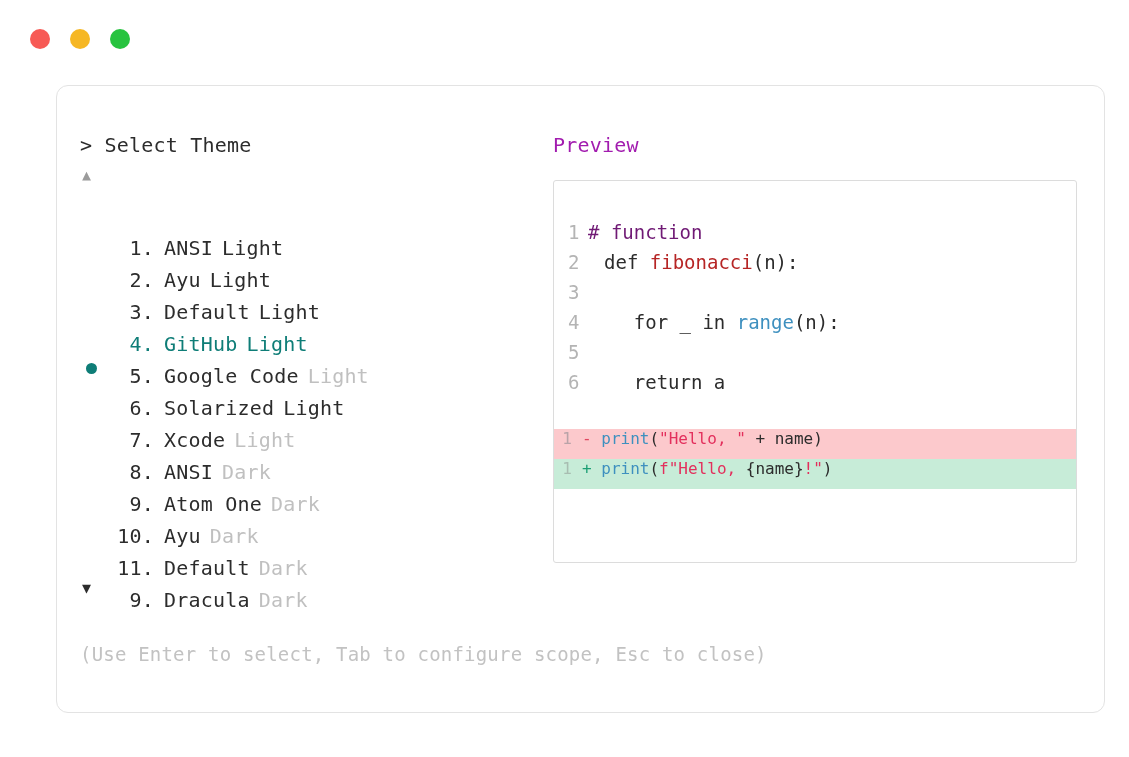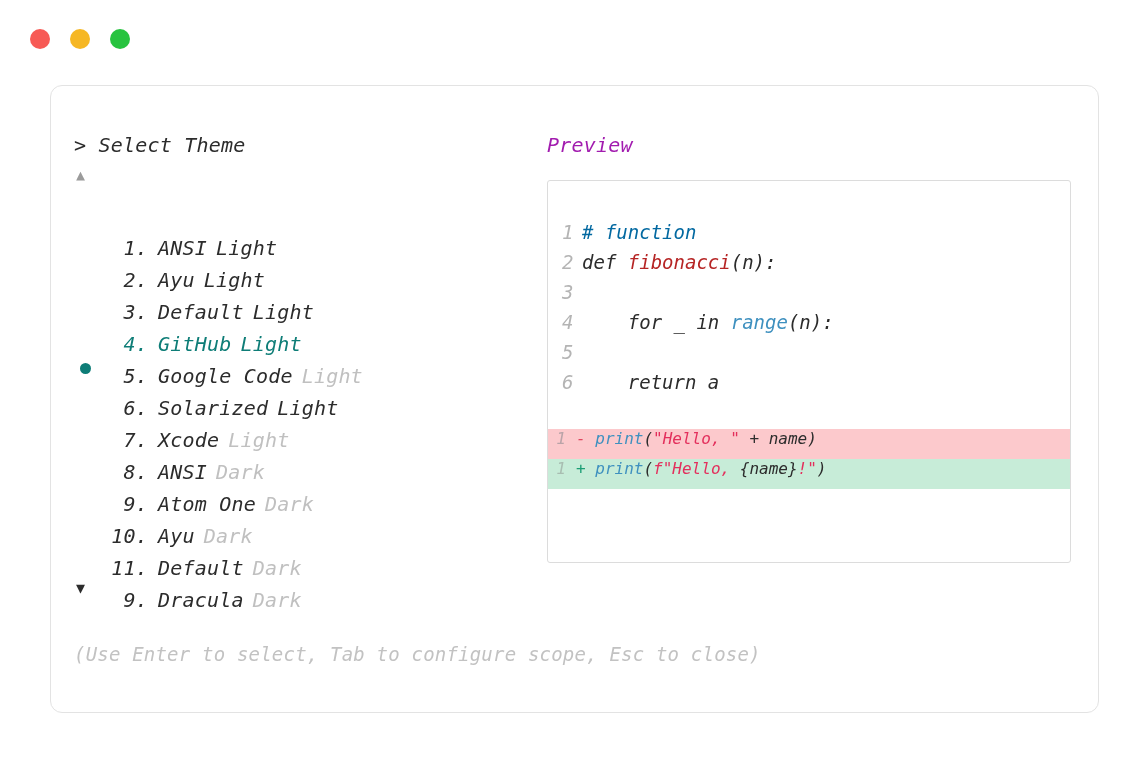--- a/index.html
+++ b/index.html
@@ -30,28 +30,27 @@
     align-items: center;
   }
   .dot { width: 20px; height: 20px; border-radius: 50%; display: block; }
   .dot-red    { background: #f75a55; }
   .dot-yellow { background: #f6b724; }
   .dot-green  { background: #27c33f; }
 
   
   .card {
     position: absolute;
-    left: 50px;
+    left: 56px;
     top: 85px;
     width: 1049px;
     height: 628px;
     border: 1px solid #e3e3e3;
     border-radius: 12px;
     background: #ffffff;
-    font-style: italic;
   }
 
   
   .left-pane {
     position: absolute;
     left: 23px;
     top: 46px;
     width: 460px;
   }
 
@@ -169,22 +168,22 @@
   }
   .ln {
     width: 20px;
     flex: 0 0 20px;
     text-align: right;
     color: #b4b4b4;
     padding-right: 10px;
   }
   .code-text { color: #2c2c2c; }
 
-  .tok-comment { color: #0369a1; }
-  .tok-kw      { color: #2c2c2c; }
+  .tok-comment { color: #701a75; }
+  .tok-kw      { color: #2c2c2c; margin-left: 16px; }
   .tok-fn      { color: #b62525; }
   .tok-num     { color: #13817c; }
   .tok-builtin { color: #3e90bf; }
   .tok-str     { color: #e32f5c; }
   .tok-plain   { color: #2c2c2c; }
 
   .code-gap { height: 32px; }
 
   .diff-line { padding-left: 8px; }
   .diff-line .ln { color: #b9a3a8; }

